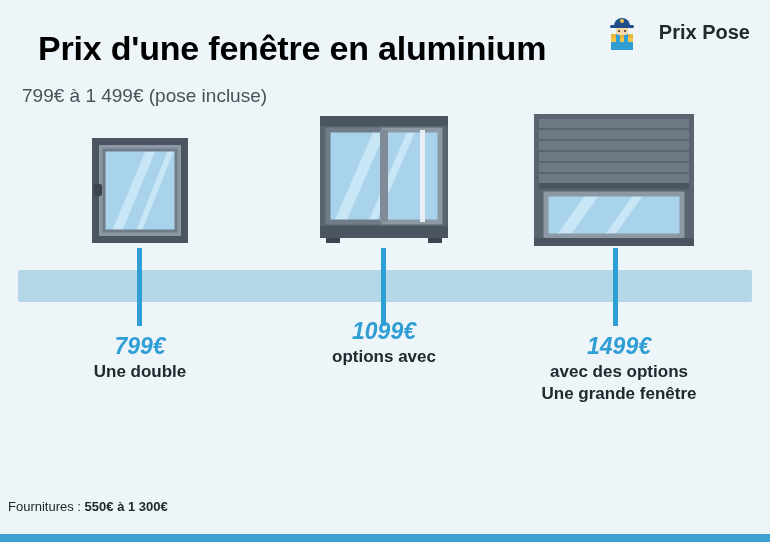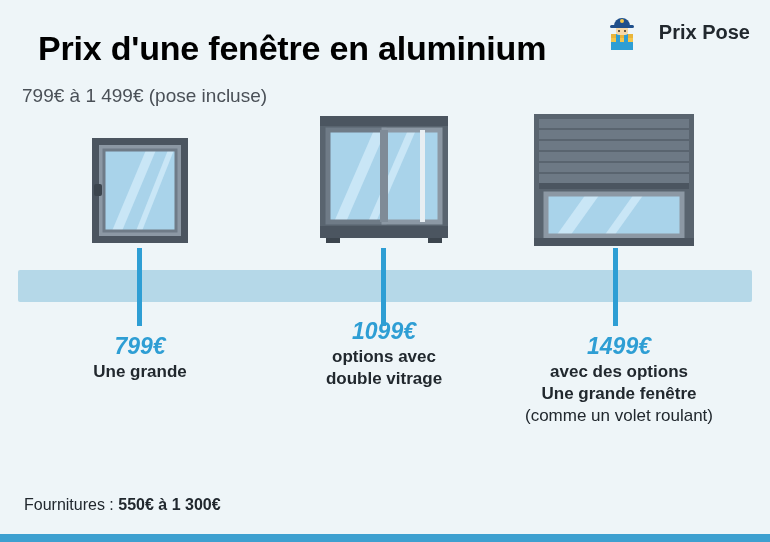--- a/index.html
+++ b/index.html
@@ -110,23 +110,23 @@
   }
   .caption-note {
     font-size: 17px;
     font-weight: normal;
     color: #21282e;
     line-height: 1.28;
   }
 
   .footnote {
     position: absolute;
-    left: 24px;
+    left: 8px;
     bottom: 28px;
-    font-size: 16px;
+    font-size: 13px;
     color: #21282e;
   }
   .footnote b {
     font-weight: bold;
   }
 
   
   .art {
     position: absolute;
   }
@@ -223,39 +223,37 @@
   </div>
 
   <div class="track"></div>
   <div class="tick" style="left:137px;"></div>
   <div class="tick" style="left:381px;"></div>
   <div class="tick" style="left:613px;"></div>
 
   <div class="col" style="left:45px; top:333px; width:190px;">
     <div class="price">799€</div>
     <div class="caption">
-      <div>Une grande</div>
+      <div>Une double</div>
     </div>
   </div>
 
   <div class="col" style="left:288px; top:318px; width:192px;">
     <div class="price">1099€</div>
     <div class="caption">
       <div>options avec</div>
-      <div>double vitrage</div>
     </div>
   </div>
 
   <div class="col" style="left:512px; top:333px; width:214px;text-align:center;">
     <div class="price">1499€</div>
     <div class="caption">
       <div>avec des options</div>
       <div>Une grande fenêtre</div>
     </div>
-    <div class="caption-note">(comme un volet roulant)</div>
   </div>
 
   <div class="footnote">
     <span>Fournitures : </span><b>550€ à 1 300€</b>
   </div>
 
   <div class="bottom-rule"></div>
 </div>
 
 </body></html>

